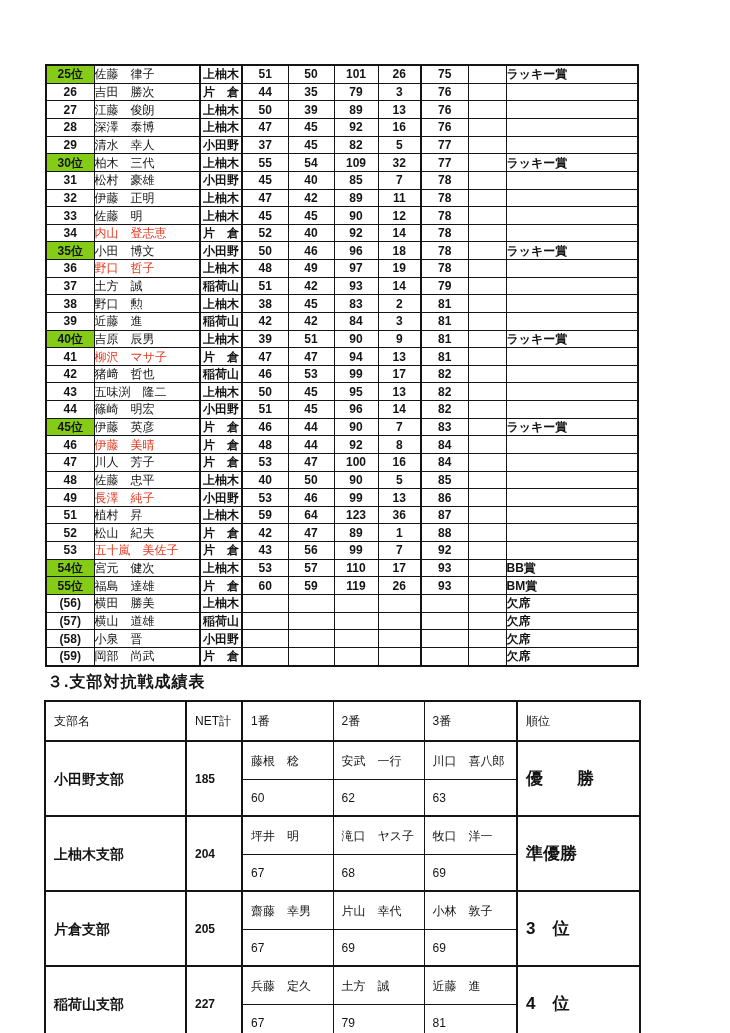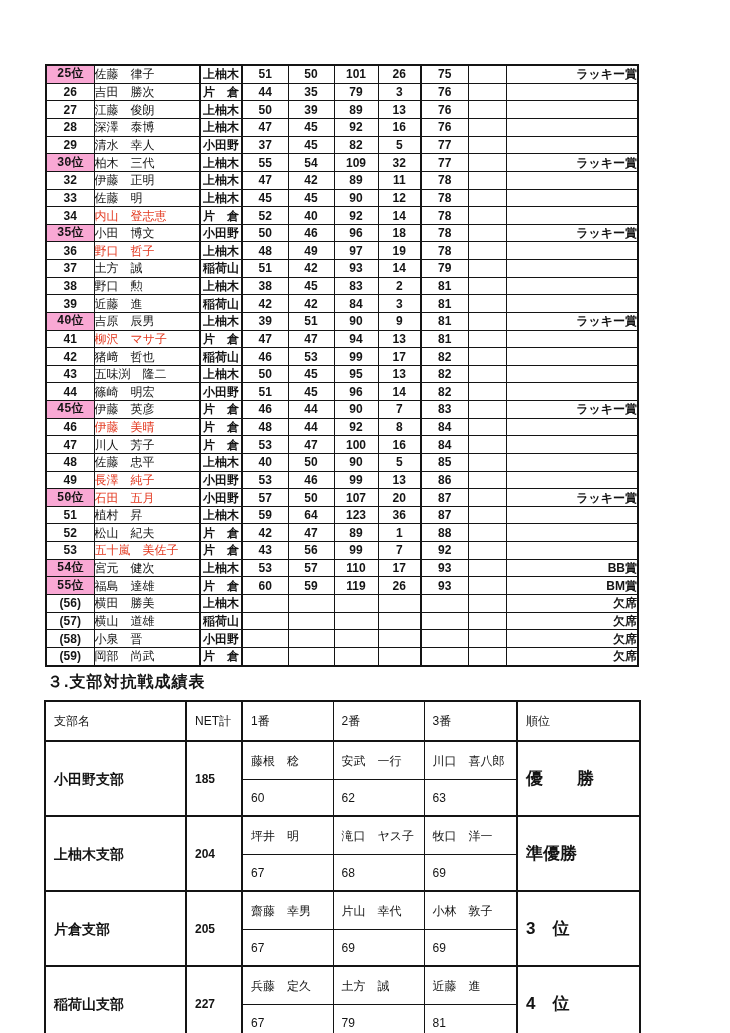--- a/index.html
+++ b/index.html
@@ -13,27 +13,27 @@
     position:absolute;left:45px;top:64px;width:592px;height:603px;
     border-collapse:collapse;table-layout:fixed;
     border:2.5px solid #141414;
   }
   table.results td{
     border:1.5px solid #141414;
     font-size:12px;line-height:1;padding:0;
     overflow:hidden;white-space:nowrap;vertical-align:middle;
   }
   .c-rank{text-align:center;font-weight:bold;}
-  .green{background:#f9a8d4;font-family:Liberation Mono, monospace;}
+  .green{background:#84cc16;}
   .c-name{text-align:left;padding-left:4px;border-radius:6px;}
   .red{color:#e3371e;}
   .c-club{text-align:center;font-weight:bold;}
   .c-num{text-align:center;font-weight:bold;}
   .c-blank{}
-  .c-prize{text-align:right;padding-left:4px;font-weight:bold;}
+  .c-prize{text-align:left;padding-left:4px;font-weight:bold;}
   .bl2{border-left-width:2.5px !important;}
 
   
   .sec-title{
     position:absolute;left:47px;top:672px;
     font-size:16px;font-weight:600;letter-spacing:1px;
   }
   table.teams{
     position:absolute;left:44px;top:700px;width:595px;
     border-collapse:collapse;table-layout:fixed;
@@ -136,20 +136,32 @@
           <td class="c-club bl2">上柚木</td>
           <td class="c-num bl2">55</td>
           <td class="c-num">54</td>
           <td class="c-num">109</td>
           <td class="c-num">32</td>
           <td class="c-num bl2">77</td>
           <td class="c-blank"></td>
           <td class="c-prize">ラッキー賞</td>
         </tr>
         <tr>
+          <td class="c-rank">31</td>
+          <td class="c-name">松村　豪雄</td>
+          <td class="c-club bl2">小田野</td>
+          <td class="c-num bl2">45</td>
+          <td class="c-num">40</td>
+          <td class="c-num">85</td>
+          <td class="c-num">7</td>
+          <td class="c-num bl2">78</td>
+          <td class="c-blank"></td>
+          <td class="c-prize"></td>
+        </tr>
+        <tr>
           <td class="c-rank">32</td>
           <td class="c-name">伊藤　正明</td>
           <td class="c-club bl2">上柚木</td>
           <td class="c-num bl2">47</td>
           <td class="c-num">42</td>
           <td class="c-num">89</td>
           <td class="c-num">11</td>
           <td class="c-num bl2">78</td>
           <td class="c-blank"></td>
           <td class="c-prize"></td>
@@ -350,32 +362,20 @@
           <td class="c-rank">49</td>
           <td class="c-name red">長澤　純子</td>
           <td class="c-club bl2">小田野</td>
           <td class="c-num bl2">53</td>
           <td class="c-num">46</td>
           <td class="c-num">99</td>
           <td class="c-num">13</td>
           <td class="c-num bl2">86</td>
           <td class="c-blank"></td>
           <td class="c-prize"></td>
-        </tr>
-        <tr>
-          <td class="c-rank green">50位</td>
-          <td class="c-name red">石田　五月</td>
-          <td class="c-club bl2">小田野</td>
-          <td class="c-num bl2">57</td>
-          <td class="c-num">50</td>
-          <td class="c-num">107</td>
-          <td class="c-num">20</td>
-          <td class="c-num bl2">87</td>
-          <td class="c-blank"></td>
-          <td class="c-prize">ラッキー賞</td>
         </tr>
         <tr>
           <td class="c-rank">51</td>
           <td class="c-name">植村　昇</td>
           <td class="c-club bl2">上柚木</td>
           <td class="c-num bl2">59</td>
           <td class="c-num">64</td>
           <td class="c-num">123</td>
           <td class="c-num">36</td>
           <td class="c-num bl2">87</td>

